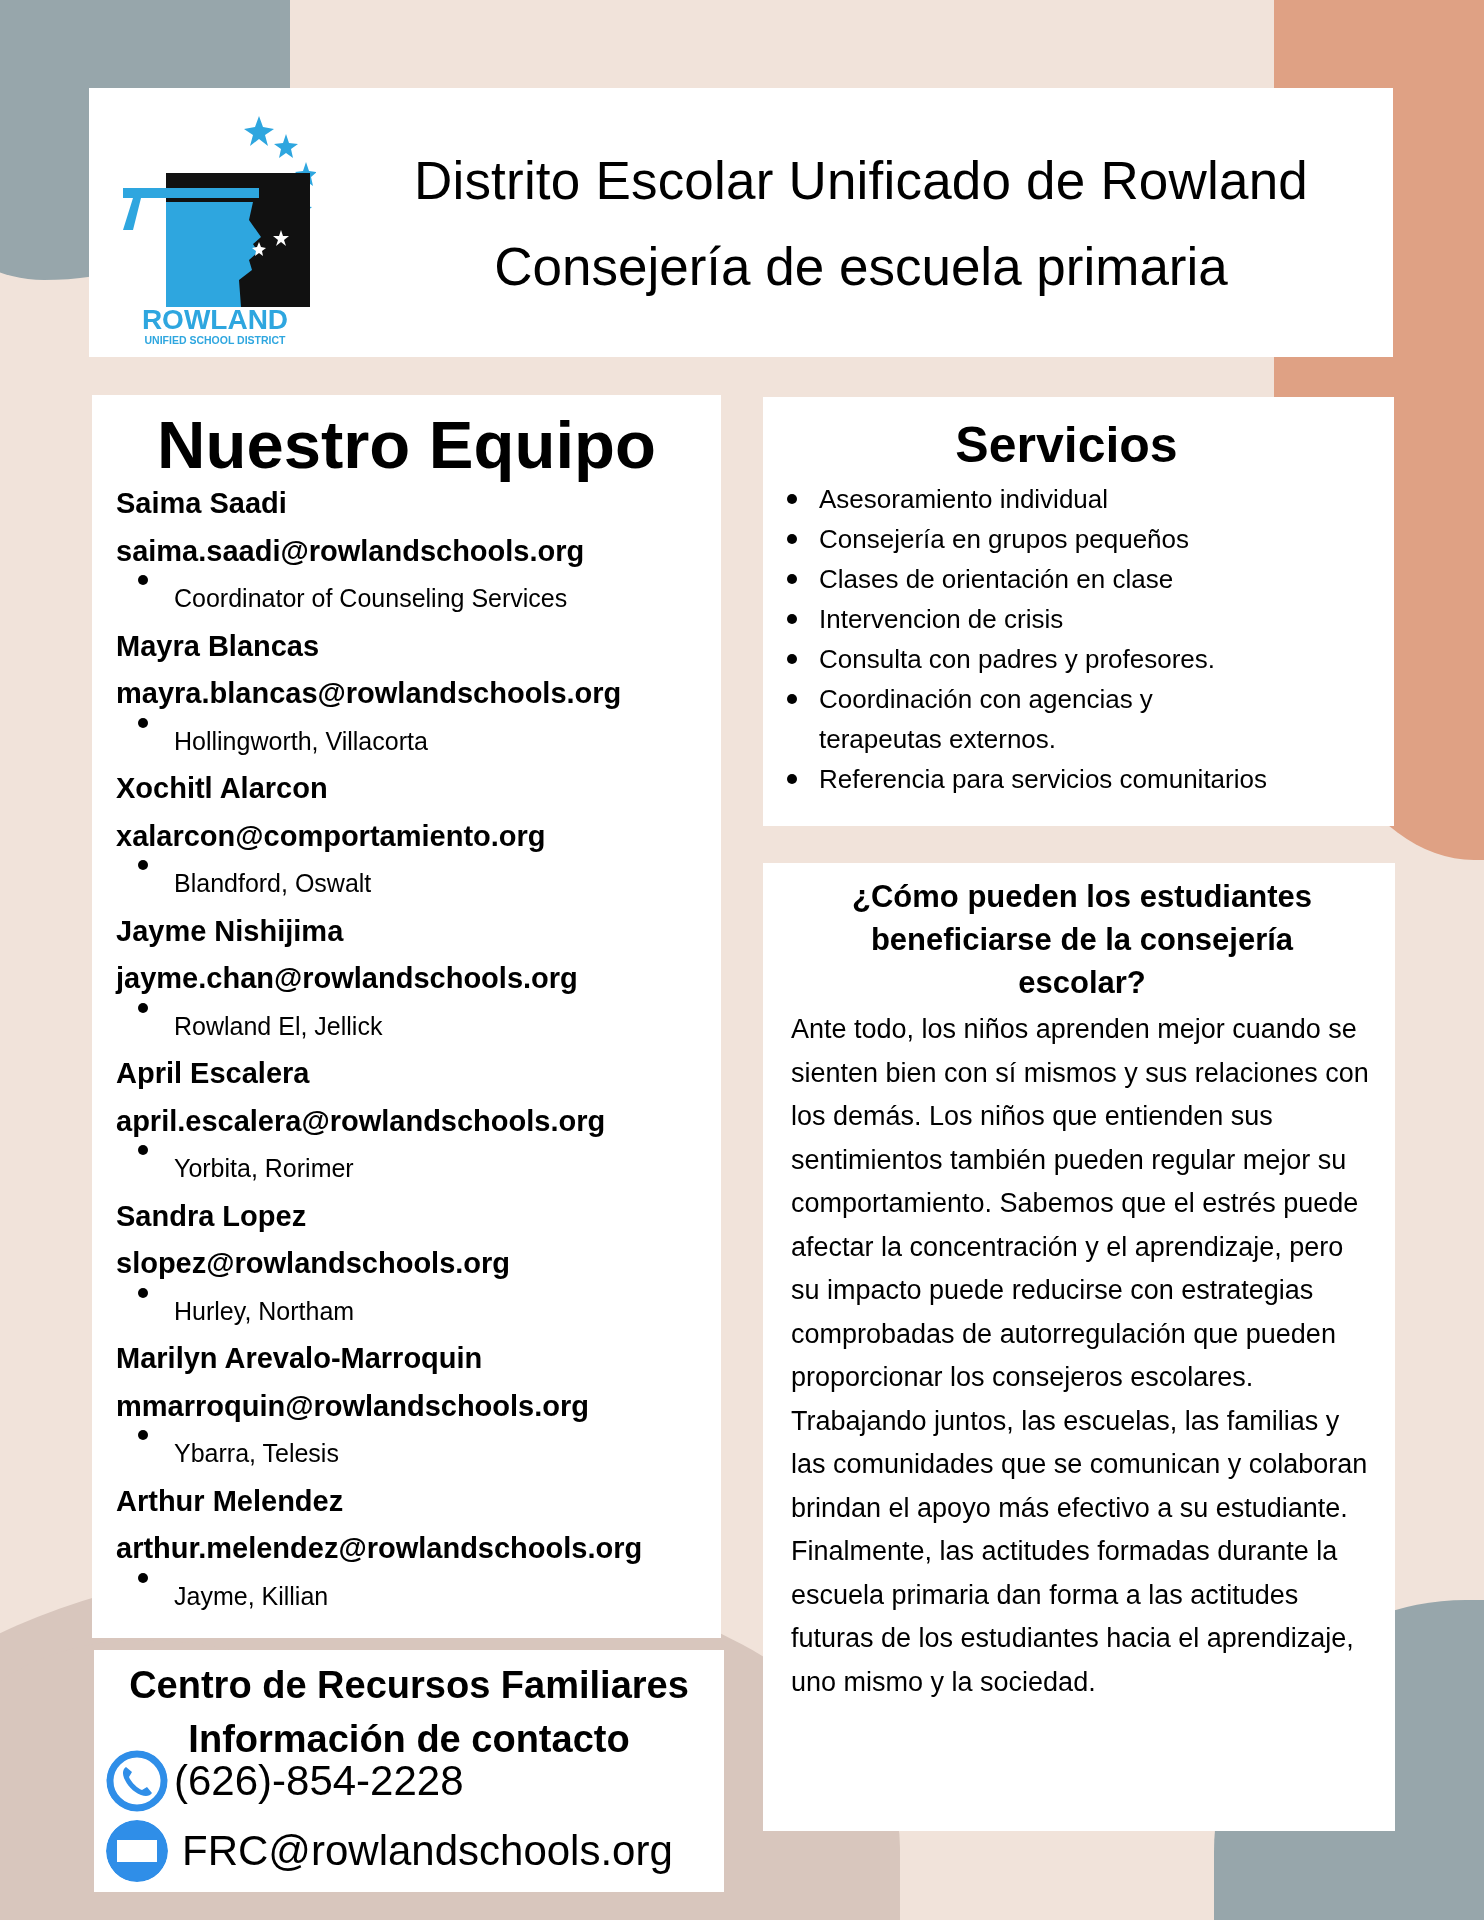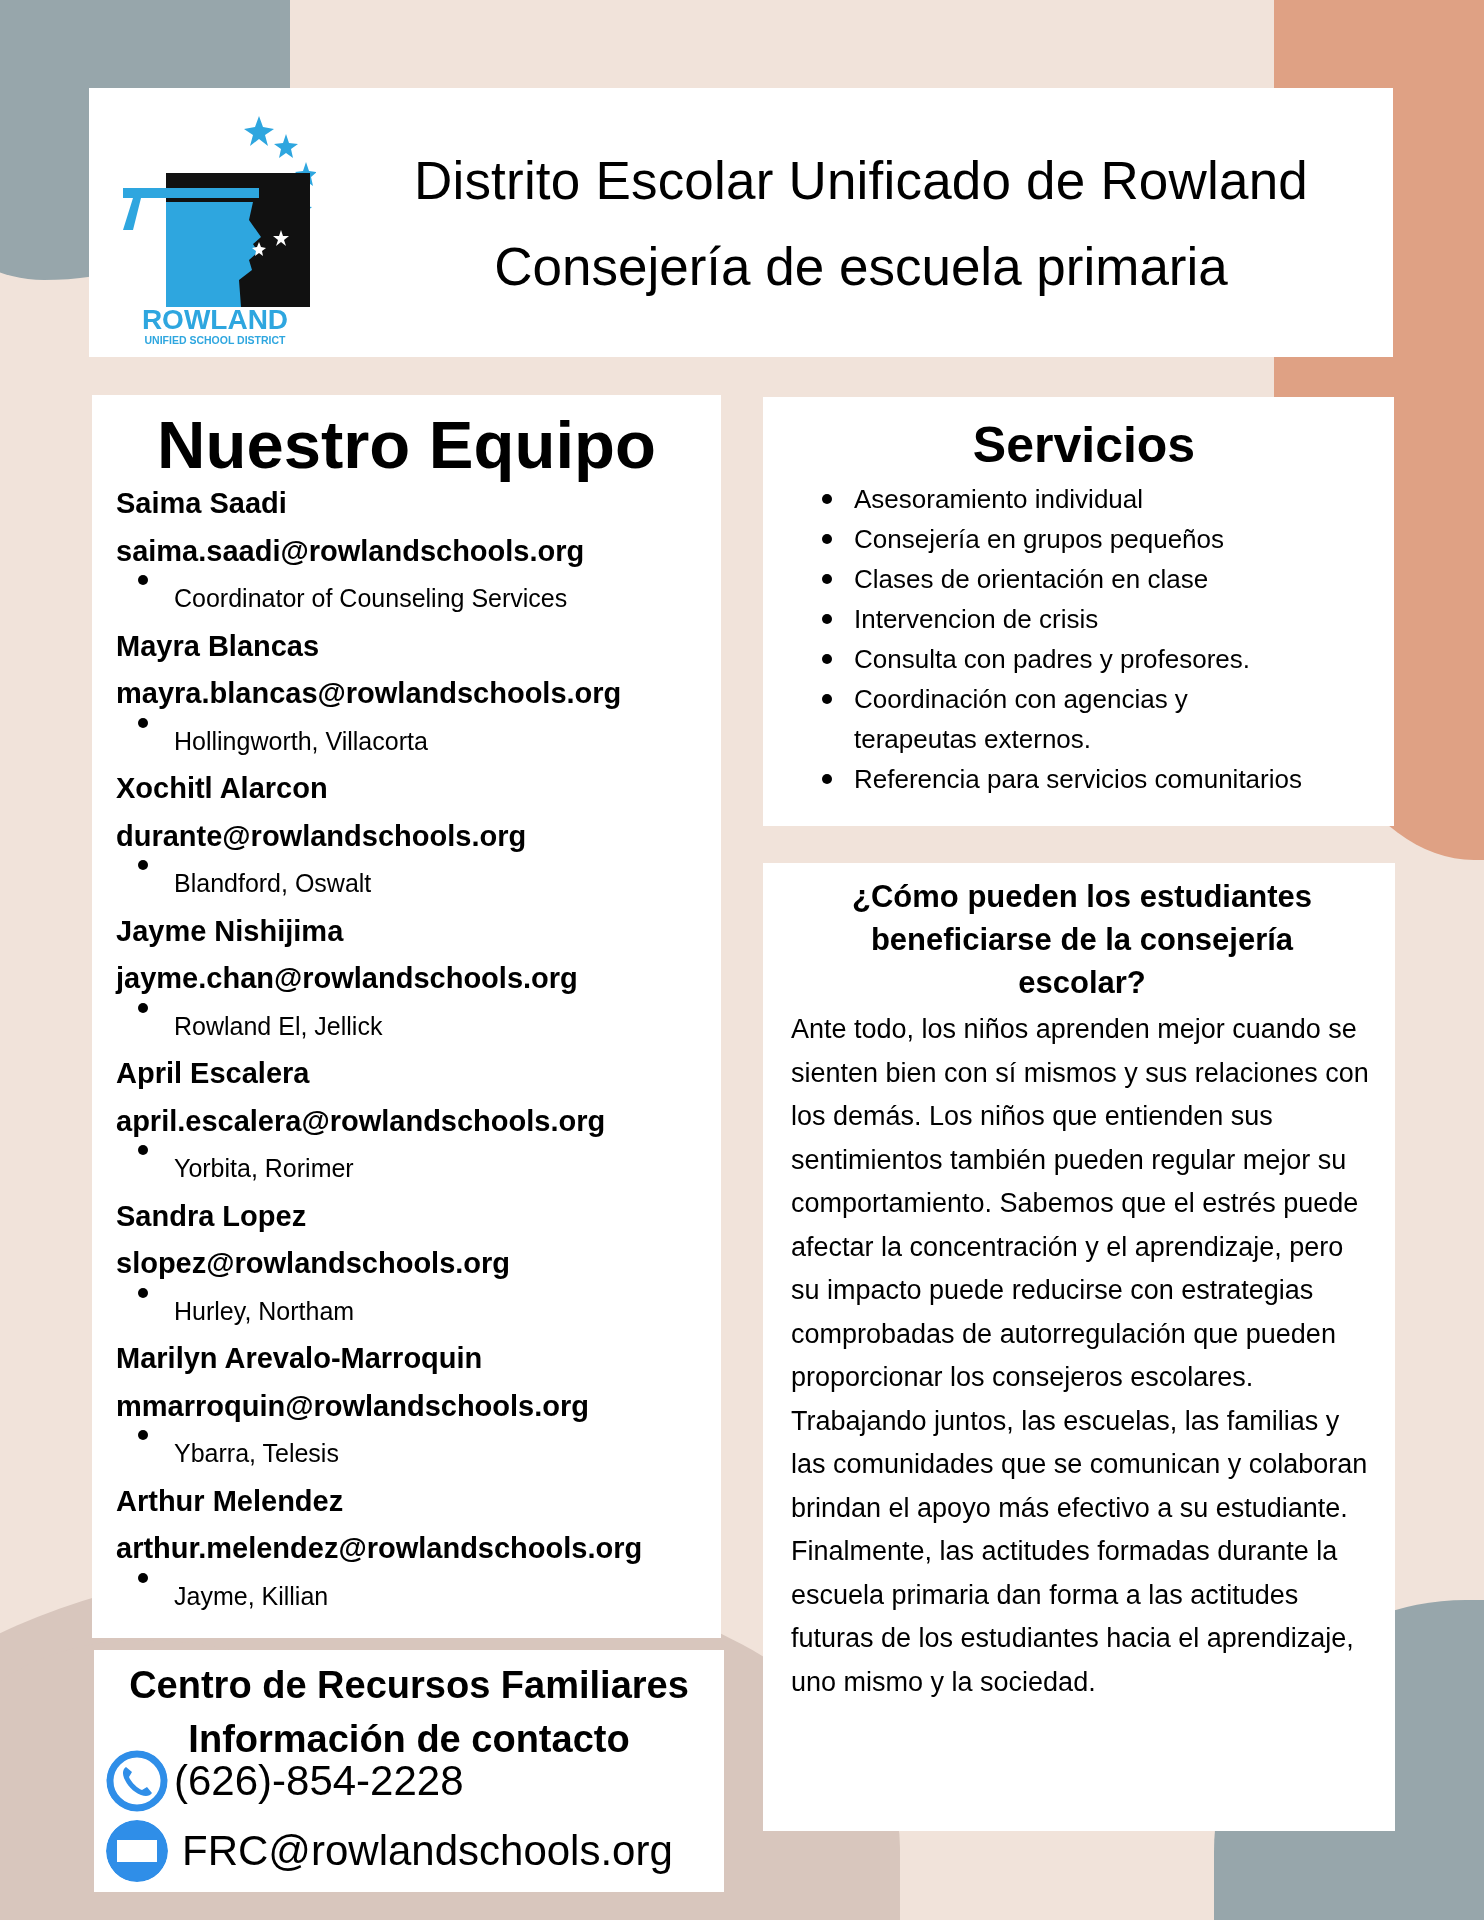--- a/index.html
+++ b/index.html
@@ -27,21 +27,21 @@
 
   
   .team { left: 92px; top: 395px; width: 629px; height: 1243px; padding: 20px 0 0 24px; }
   .team h2 { font-size: 67px; font-weight: 700; text-align: center; margin: 0 0 5px -24px; line-height: 60px; }
   .member-name { font-size: 29px; font-weight: 700; line-height: 47.5px; }
   .member-email { font-size: 29px; font-weight: 700; line-height: 47.5px; white-space: nowrap; }
   .member-note { font-size: 25px; font-weight: 400; line-height: 47.5px; padding-left: 22px; display: flex; align-items: flex-start; white-space: nowrap; }
   .bullet { display: inline-block; width: 10px; height: 10px; border-radius: 50%; background: #000; margin-right: 26px; flex: 0 0 10px; }
 
   
-  .servicios { left: 763px; top: 397px; width: 631px; height: 429px; padding: 18px 0 0 59px; }
+  .servicios { left: 763px; top: 397px; width: 631px; height: 429px; padding: 18px 0 0 24px; }
   .servicios h2 { font-size: 50px; font-weight: 700; text-align: center; margin: 0 0 4px -48px; line-height: 60px; }
   .svc-item { display: flex; font-size: 26px; line-height: 40px; }
   .svc-item .bullet { margin-top: 15px; margin-right: 22px; }
   .svc-text { white-space: normal; width: 460px; }
 
   
   .benefits { left: 763px; top: 863px; width: 632px; height: 968px; padding: 12px 22px 0 28px; }
   .benefits h3 { font-size: 31px; font-weight: 700; text-align: center; line-height: 43px; margin: 0 0 4px 0; padding: 0 20px; }
   .benefits p { font-size: 27px; line-height: 43.5px; }
 
@@ -106,21 +106,21 @@
   <div>
     <div class="member-name">Mayra Blancas</div>
     <div class="member-email">mayra.blancas@rowlandschools.org</div>
     <div class="member-note">
         <span class="bullet"></span>
         <span>Hollingworth, Villacorta</span>
       </div>
   </div>
   <div>
     <div class="member-name">Xochitl Alarcon</div>
-    <div class="member-email">durante@rowlandschools.org</div>
+    <div class="member-email">xalarcon@comportamiento.org</div>
     <div class="member-note">
         <span class="bullet"></span>
         <span>Blandford, Oswalt</span>
       </div>
   </div>
   <div>
     <div class="member-name">Jayme Nishijima</div>
     <div class="member-email">jayme.chan@rowlandschools.org</div>
     <div class="member-note">
         <span class="bullet"></span>

